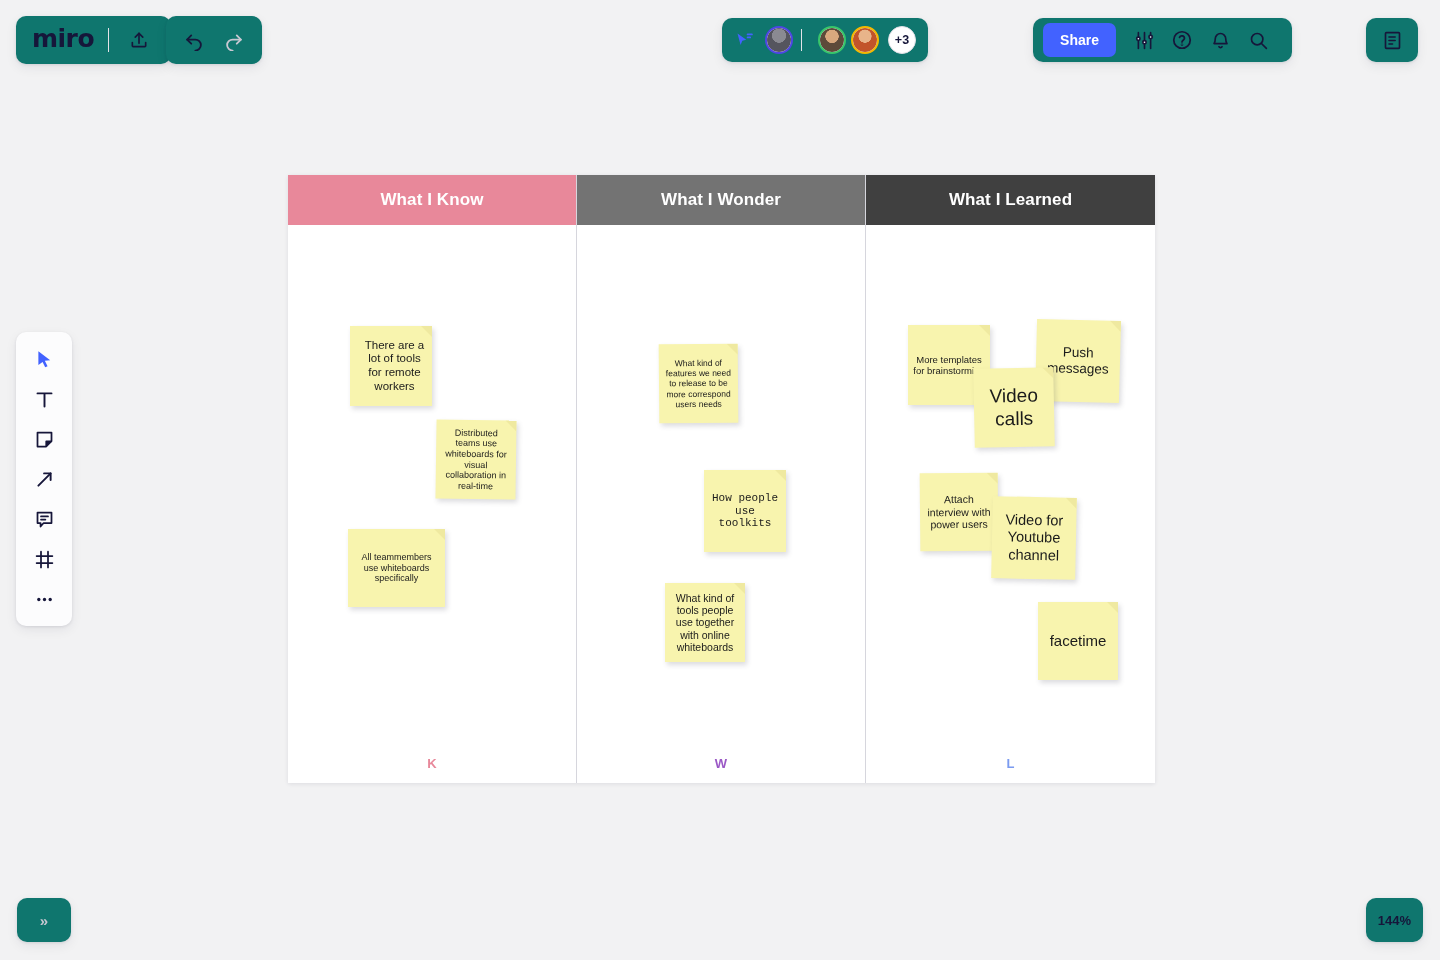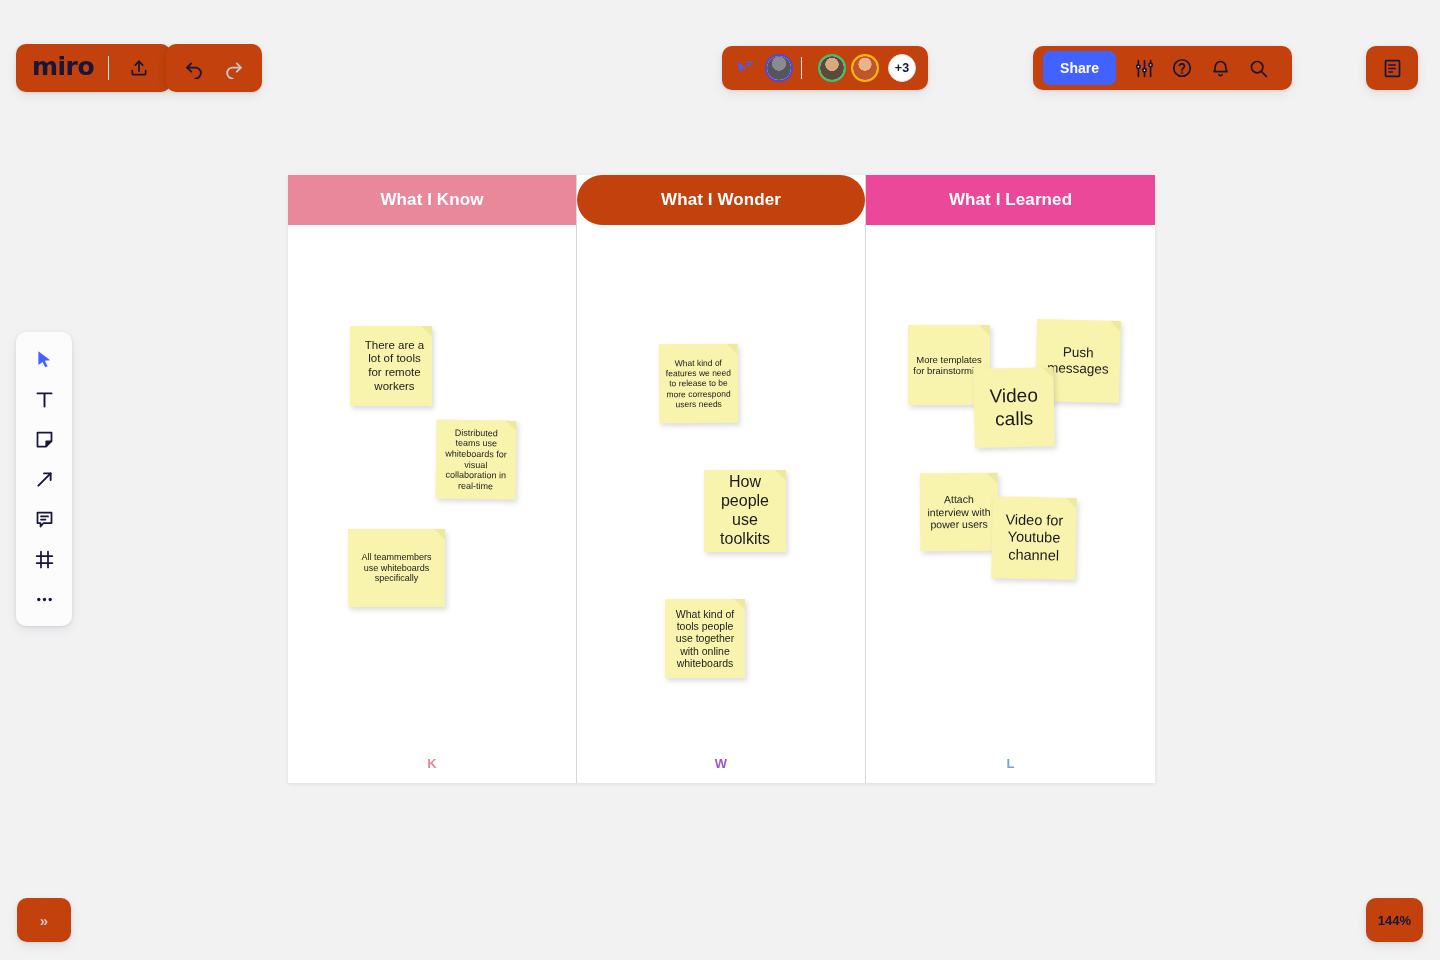--- a/index.html
+++ b/index.html
@@ -20,27 +20,26 @@
   
   .topbar {
     position: absolute;
     top: 0; left: 0;
     width: 1440px;
     height: 80px;
     pointer-events: none;
   }
 
   .panel {
-    background: #c2410c;
+    background: #0f766e;
     border-radius: 10px;
     box-shadow: 0 1px 3px rgba(30,30,60,.10), 0 4px 12px rgba(30,30,60,.07);
     display: flex;
     align-items: center;
     pointer-events: auto;
-    margin-top: 28px;
   }
 
   .tb-left {
     position: absolute;
     top: 16px; left: 16px;
     height: 48px;
     padding: 0 16px;
     gap: 14px;
   }
 
@@ -431,51 +430,54 @@
         <div class="note" style="left: 148px; top: 195px; width: 80px; height: 79px; font-size: 9px; transform: rotate(0.8deg);">
           <span>Distributed teams use whiteboards for visual collaboration in real-time</span>
         </div>
         <div class="note" style="left: 60px; top: 304px; width: 97px; height: 78px; font-size: 9px; transform: rotate(0deg);">
           <span>All teammembers use whiteboards specifically</span>
         </div>
       </div>
       <div class="col-foot" style="color: rgb(232, 136, 154);">K</div>
     </div>
     <div class="col">
-      <div class="col-head" style="background: #c2410c; border-radius: 25px;">What I Wonder</div>
+      <div class="col-head" style="background: #737373;">What I Wonder</div>
       <div class="col-body">
         <div class="note" style="left: 82px; top: 119px; width: 79px; height: 79px; font-size: 8.5px; transform: rotate(-0.5deg);">
           <span>What kind of features we need to release to be more correspond users needs</span>
         </div>
-        <div class="note" style="left: 127px; top: 245px; width: 82px; height: 82px; font-size: 16px; transform: rotate(0deg);">
+        <div class="note" style="left: 127px; top: 245px; width: 82px; height: 82px; font-size: 11px; transform: rotate(0deg); font-family: Liberation Mono, monospace;">
           <span>How people use toolkits</span>
         </div>
-        <div class="note" style="left: 88px; top: 358px; width: 80px; height: 79px; font-size: 10.5px; transform: rotate(0deg); margin-top: 16px;">
+        <div class="note" style="left: 88px; top: 358px; width: 80px; height: 79px; font-size: 10.5px; transform: rotate(0deg);">
           <span>What kind of tools people use together with online whiteboards</span>
         </div>
       </div>
       <div class="col-foot" style="color: rgb(155, 89, 198);">W</div>
     </div>
     <div class="col">
-      <div class="col-head" style="background: #ec4899;">What I Learned</div>
+      <div class="col-head" style="background: #404040;">What I Learned</div>
       <div class="col-body">
         <div class="note" style="left: 42px; top: 100px; width: 82px; height: 80px; font-size: 9.5px; transform: rotate(0deg);">
           <span>More templates for brainstorming</span>
         </div>
         <div class="note" style="left: 170px; top: 95px; width: 84px; height: 82px; font-size: 13.5px; transform: rotate(1.5deg);">
           <span>Push messages</span>
         </div>
         <div class="note" style="left: 108px; top: 143px; width: 80px; height: 79px; font-size: 19px; transform: rotate(-1.2deg);">
           <span>Video calls</span>
         </div>
         <div class="note" style="left: 54px; top: 248px; width: 78px; height: 78px; font-size: 10.5px; transform: rotate(-0.5deg);">
           <span>Attach interview with power users</span>
         </div>
         <div class="note" style="left: 126px; top: 272px; width: 84px; height: 82px; font-size: 14.5px; transform: rotate(1.2deg);">
           <span>Video for Youtube channel</span>
         </div>
+        <div class="note" style="left: 172px; top: 377px; width: 80px; height: 78px; font-size: 15px; transform: rotate(0deg);">
+          <span>facetime</span>
+        </div>
       </div>
       <div class="col-foot" style="color: rgb(123, 155, 240);">L</div>
     </div>
   </div>
 
 <div class="panel bl-panel">»</div>
 <div class="panel br-panel">144%</div>
 
 </body></html>

